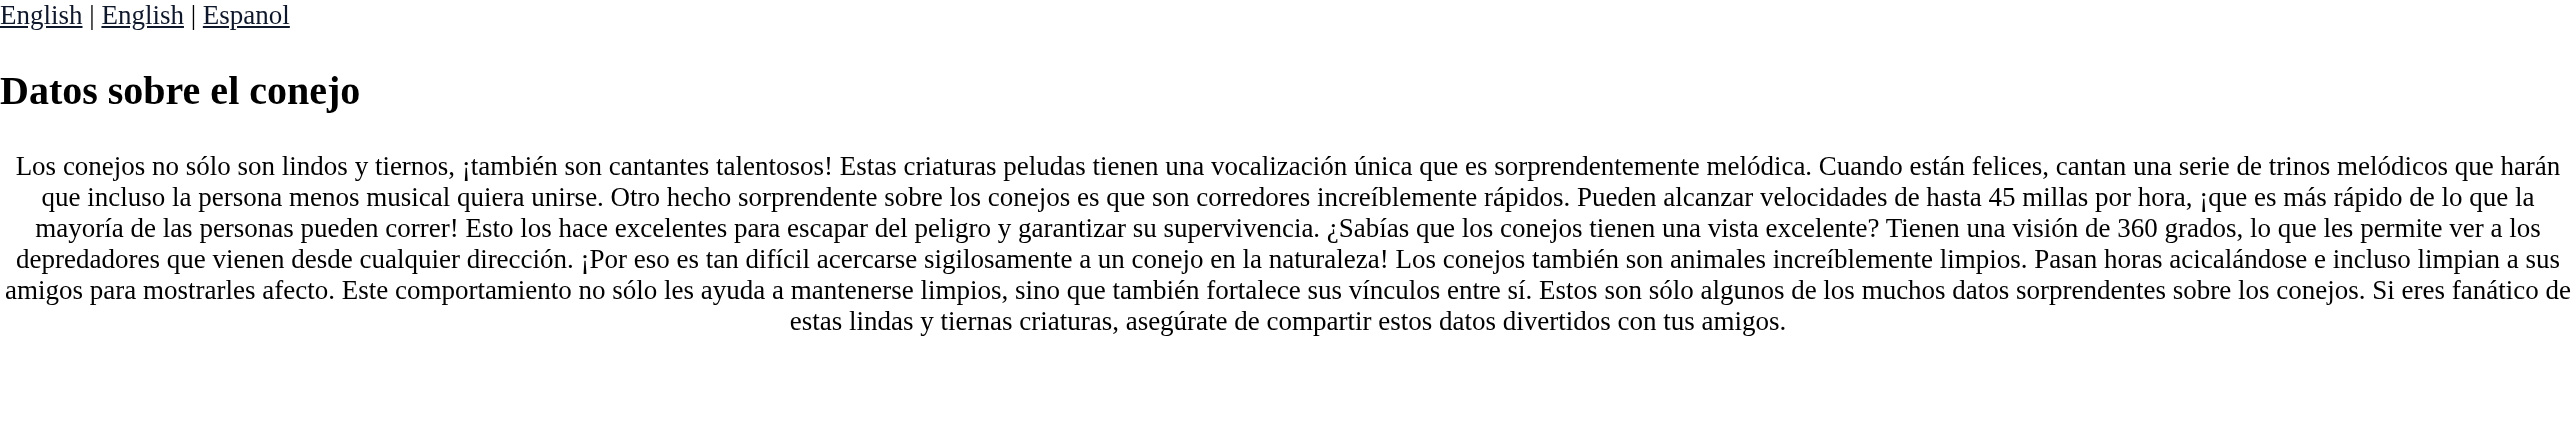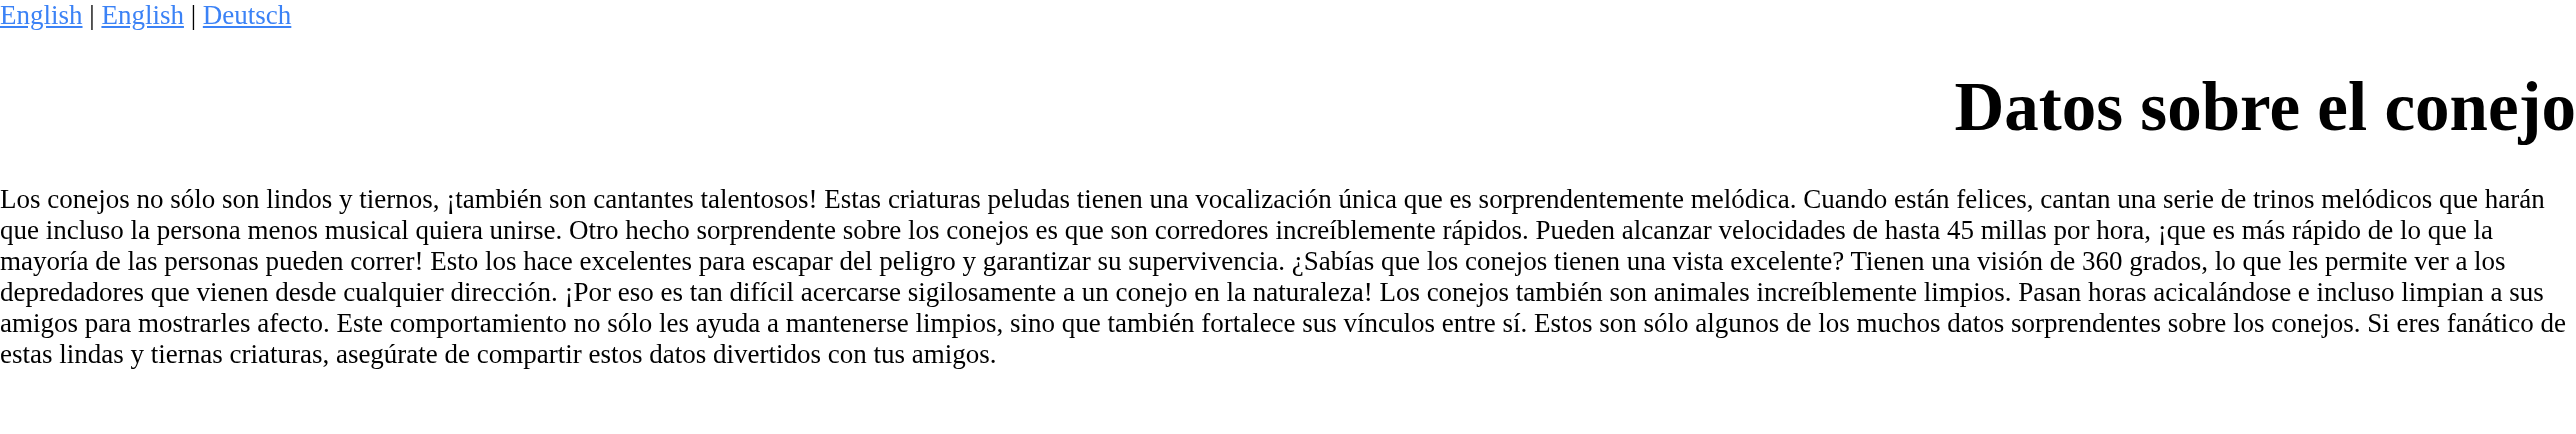--- a/index.html
+++ b/index.html
@@ -13,41 +13,41 @@
     overflow: hidden;
     color: #000000;
     font-family: "Liberation Serif", serif;
     font-size: 27px;          
     line-height: normal;
   }
   nav[data-name="language-nav"] {
     margin: 0;
   }
   a {
-    color: #3b82f6;           
+    color: #0f172a;           
     text-decoration: underline;
     cursor: pointer;
   }
   .separator {
     color: #000000;
     text-decoration: none;
     white-space: pre;         
   }
   h1 {
-    font-size: 69px;          
+    font-size: 40px;          
     font-weight: bold;
     margin: 37px 0;           
     line-height: 1.15;
-    text-align: right;
   }
   p {
     margin: 27px 0;           
+    text-align: center;
   }
 </style>
 </head>
 <body>
 
-<nav data-name="language-nav"><a data-name="language-link-english">English</a><span class="separator" data-name="link-separator"> | </span><a data-name="language-link-deutsch">English</a><span class="separator" data-name="link-separator"> | </span><a data-name="language-link-espanol">Deutsch</a></nav>
+<nav data-name="language-nav"><a data-name="language-link-english">English</a><span class="separator" data-name="link-separator"> | </span><a data-name="language-link-deutsch">English</a><span class="separator" data-name="link-separator"> | </span><a data-name="language-link-espanol">Espanol</a></nav>
 
 <h1 data-name="page-title">Datos sobre el conejo</h1>
 
 <p data-name="article-paragraph">Los conejos no sólo son lindos y tiernos, ¡también son cantantes talentosos! Estas criaturas peludas tienen una vocalización única que es sorprendentemente melódica. Cuando están felices, cantan una serie de trinos melódicos que harán que incluso la persona menos musical quiera unirse. Otro hecho sorprendente sobre los conejos es que son corredores increíblemente rápidos. Pueden alcanzar velocidades de hasta 45 millas por hora, ¡que es más rápido de lo que la mayoría de las personas pueden correr! Esto los hace excelentes para escapar del peligro y garantizar su supervivencia. ¿Sabías que los conejos tienen una vista excelente? Tienen una visión de 360 grados, lo que les permite ver a los depredadores que vienen desde cualquier dirección. ¡Por eso es tan difícil acercarse sigilosamente a un conejo en la naturaleza! Los conejos también son animales increíblemente limpios. Pasan horas acicalándose e incluso limpian a sus amigos para mostrarles afecto. Este comportamiento no sólo les ayuda a mantenerse limpios, sino que también fortalece sus vínculos entre sí. Estos son sólo algunos de los muchos datos sorprendentes sobre los conejos. Si eres fanático de estas lindas y tiernas criaturas, asegúrate de compartir estos datos divertidos con tus amigos.</p>
 
 
 </body></html>

